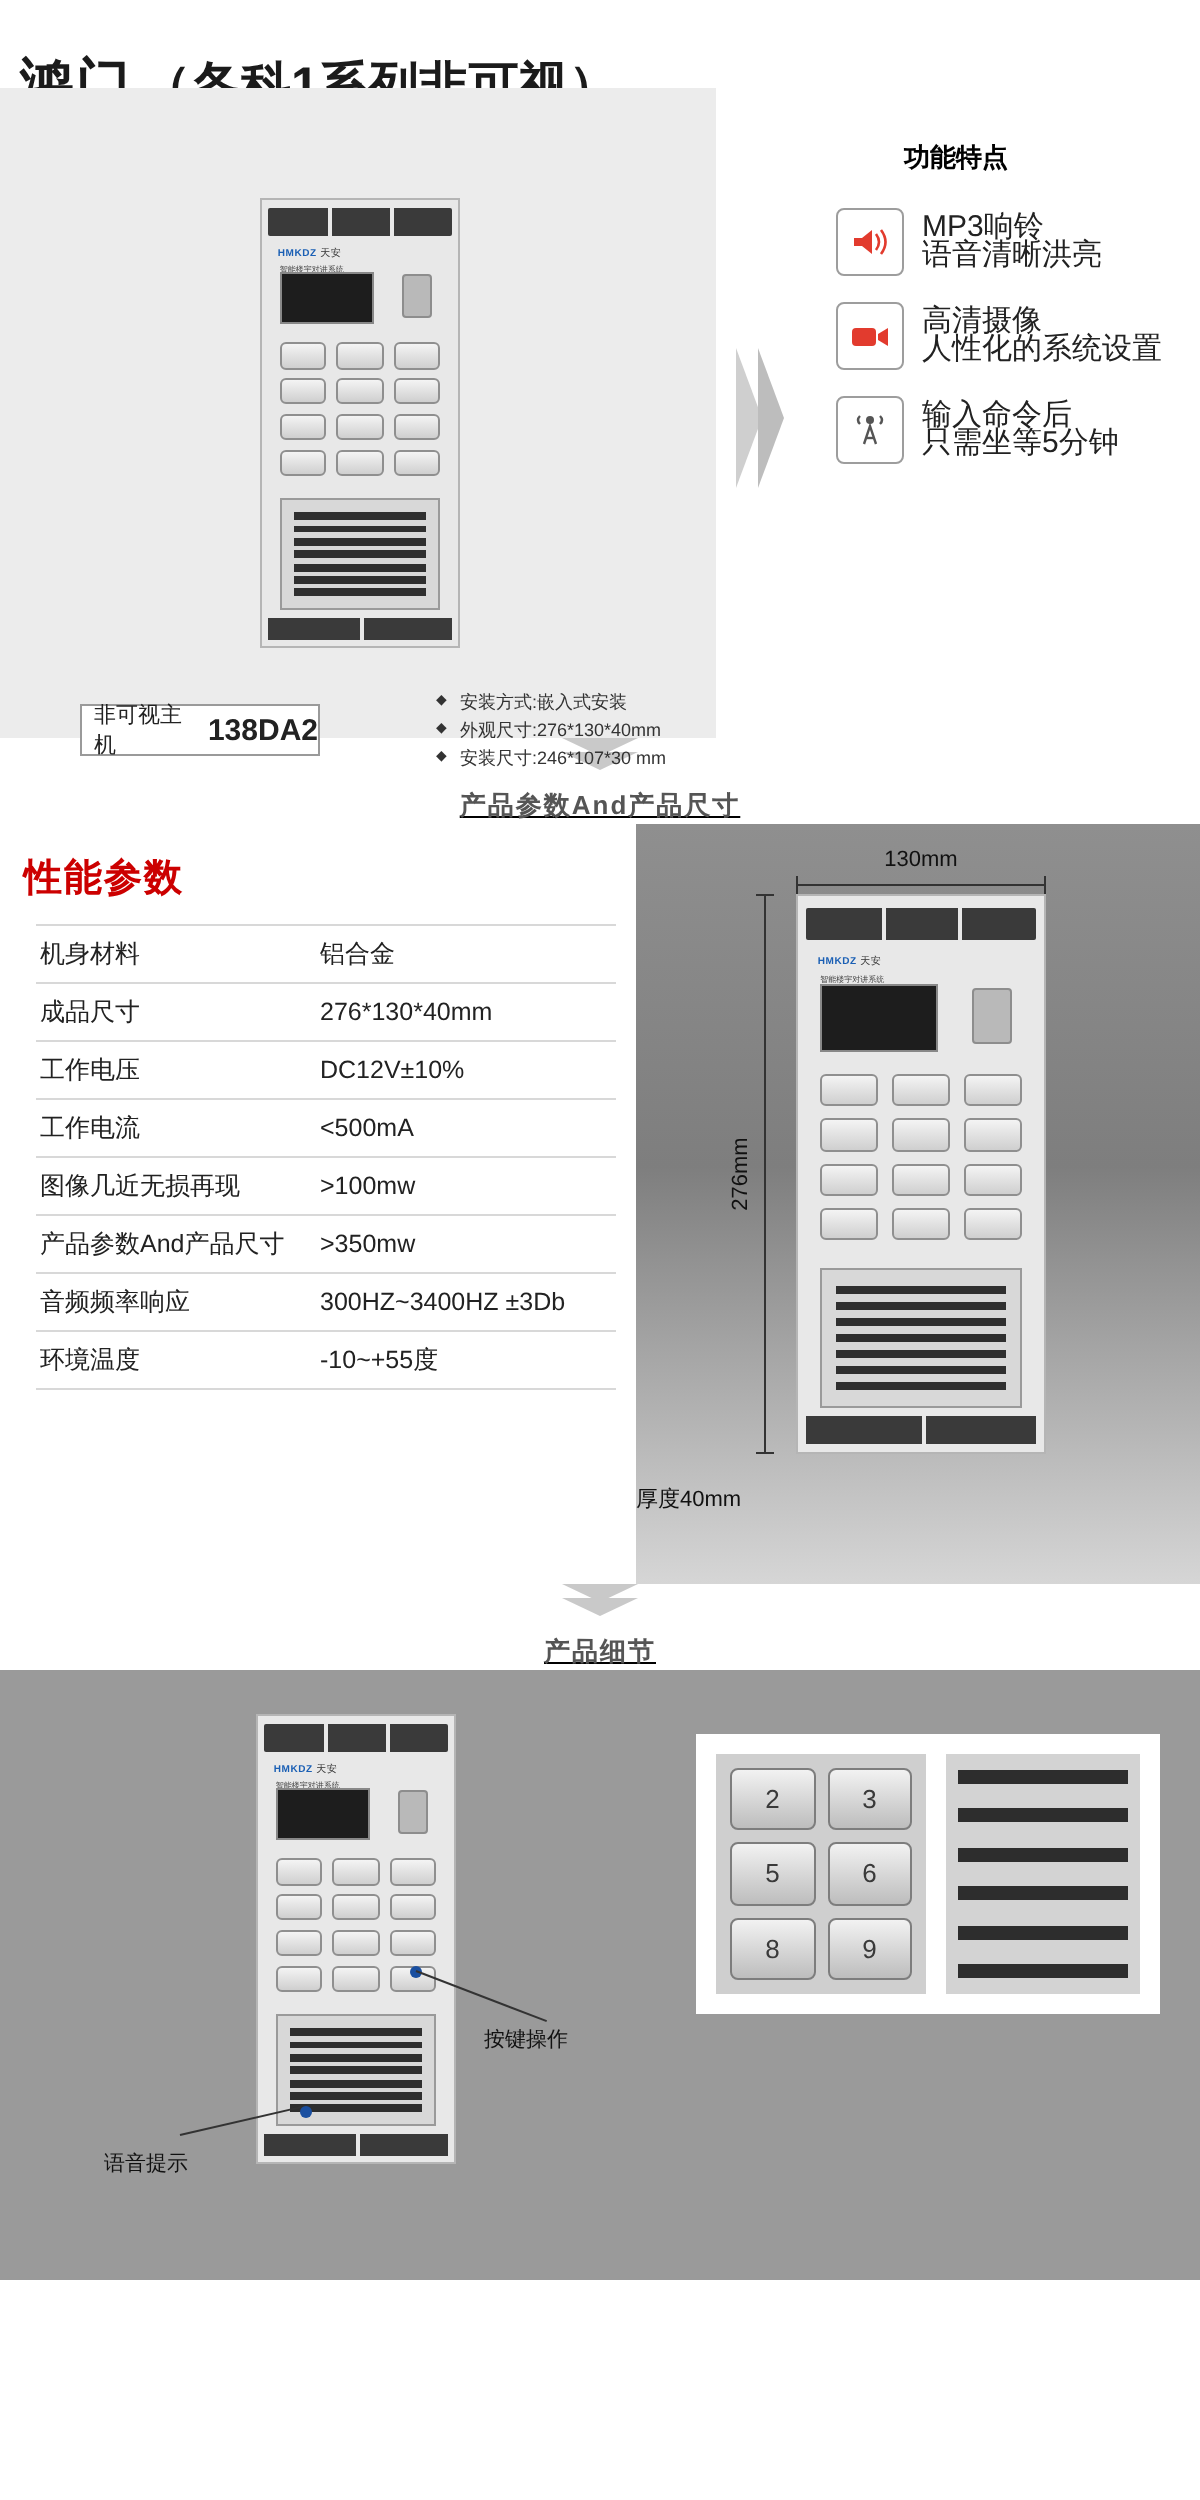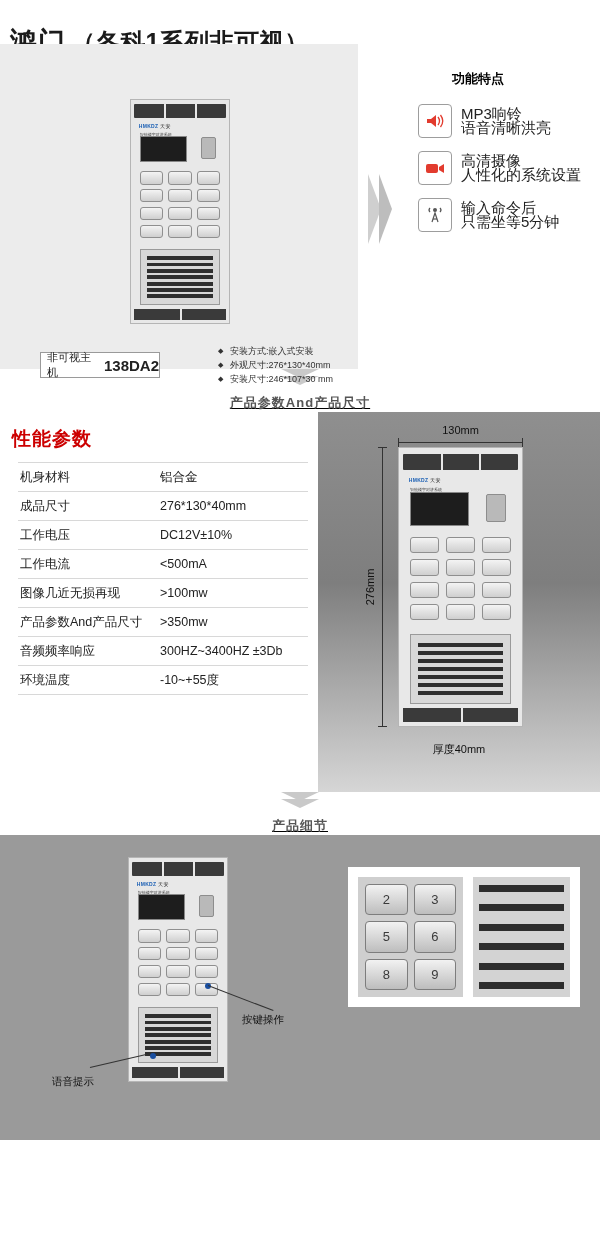--- a/index.html
+++ b/index.html
@@ -296,21 +296,21 @@
   .dim-left .vlabel {
     position: absolute;
     left: -12px; top: 50%;
     transform: translateY(-50%) rotate(-90deg);
     font-size: 11px; color: #111;
     white-space: nowrap;
   }
   .dim-bottom {
     position: absolute;
     left: 0; right: 0; top: 330px;
-    text-align: center;
+    text-align: left;
     font-size: 11px;
     color: #111;
   }
   
   .detail-section {
     position: relative;
     height: 305px;
     background: #9a9a9a;
   }
   #device-bot {

